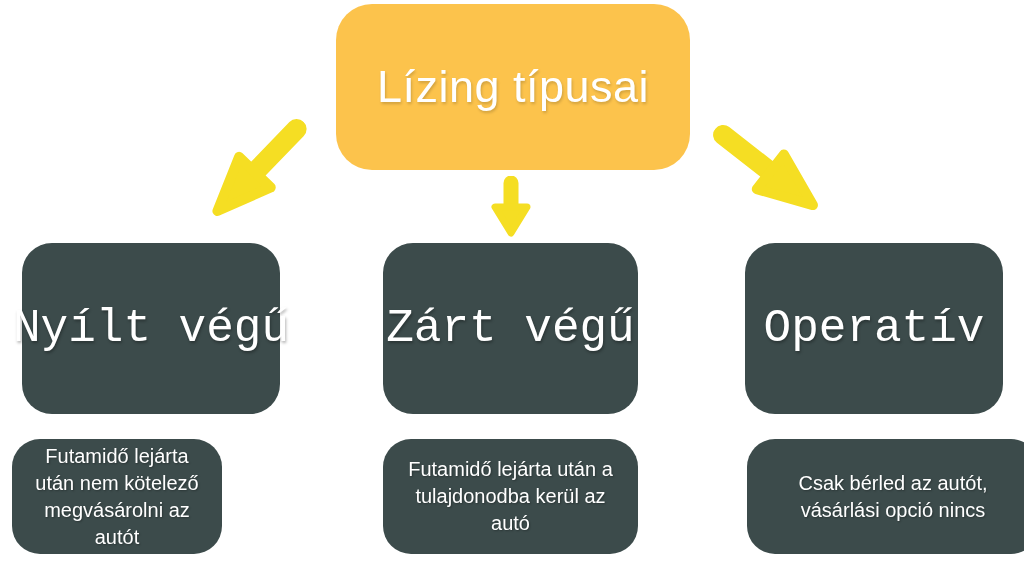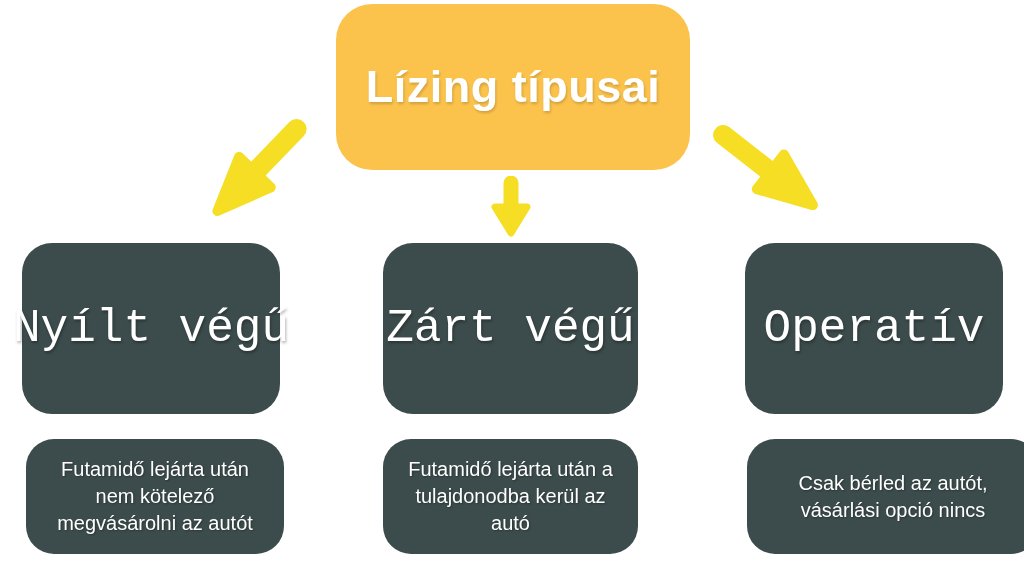--- a/index.html
+++ b/index.html
@@ -29,21 +29,21 @@
     width: 354px; height: 166px;
     background: var(--title-box);
     border-radius: 36px;
     display: flex;
     align-items: center;
     justify-content: center;
   }
   .title-box span {
     color: var(--text);
     font-size: 45px;
-    font-weight: 700;
+    font-weight: 400;
     letter-spacing: 0.5px;
     text-shadow: 1px 2px 3px rgba(0,0,0,0.18);
     white-space: nowrap;
   }
 
   
   .arrow { position: absolute; color: var(--arrow); }
   .arrow svg { display: block; width: 100%; height: 100%; }
   .arrow-left  { left: 229px; top: 103px; width: 56px; height: 134px; transform: rotate(44deg); }
   .arrow-mid   { left: 490px; top: 176px; width: 42px; height: 62px; }
@@ -84,21 +84,21 @@
     justify-content: center;
     padding: 8px 14px;
   }
   .desc-box span {
     color: var(--text);
     font-size: 20px;
     line-height: 1.35;
     text-align: center;
     text-shadow: 1px 1px 2px rgba(0,0,0,0.3);
   }
-  .desc-0 { left: 26px;  width: 258px; }
+  .desc-0 { left: 12px;  width: 210px; }
   .desc-1 { left: 383px; width: 255px; }
   .desc-2 { left: 747px; width: 292px; }
 </style>
 </head>
 <body>
 
 <div class="canvas">
 
   <div class="title-box">
     <span>Lízing típusai</span>

